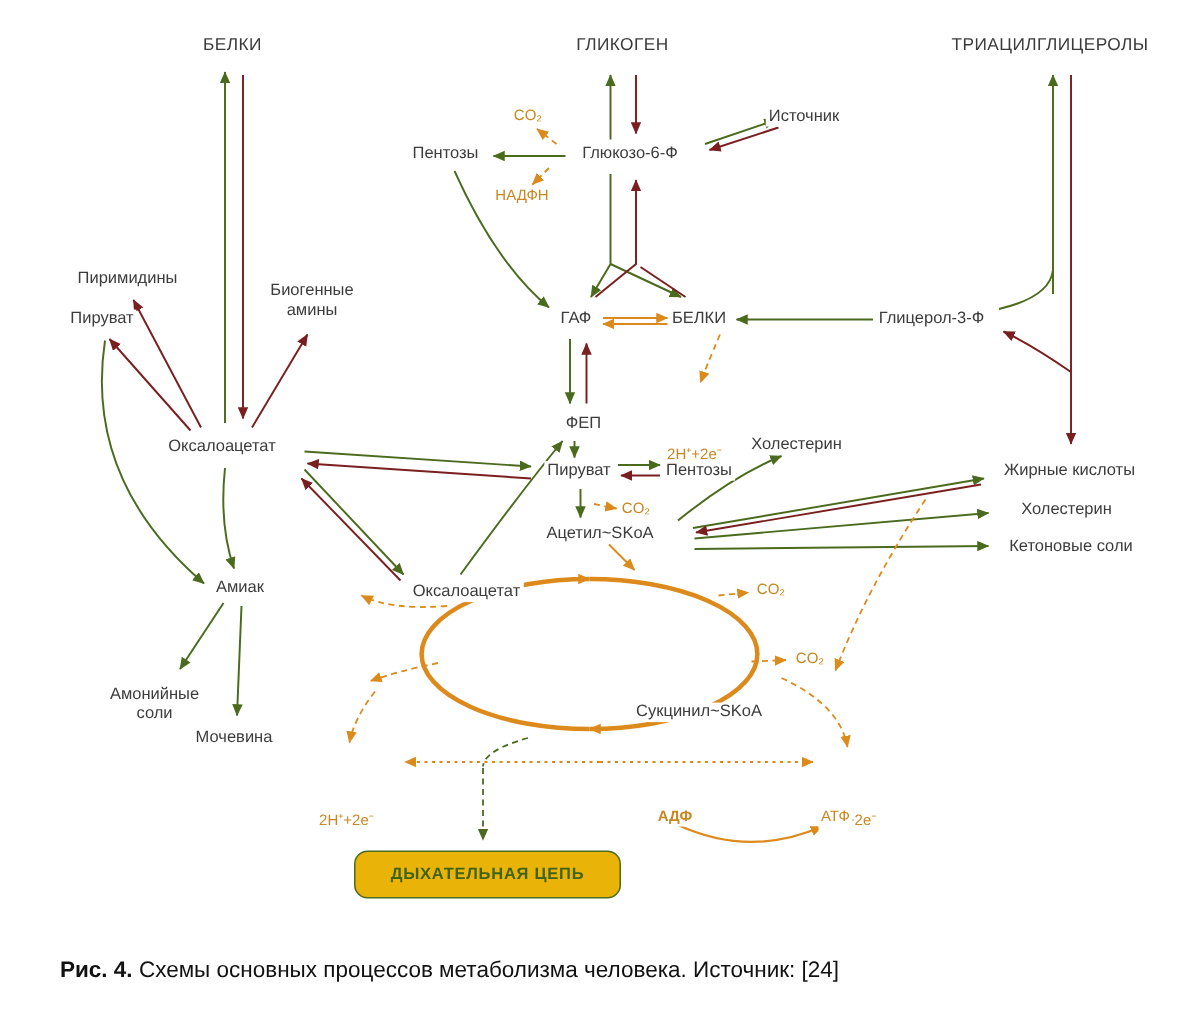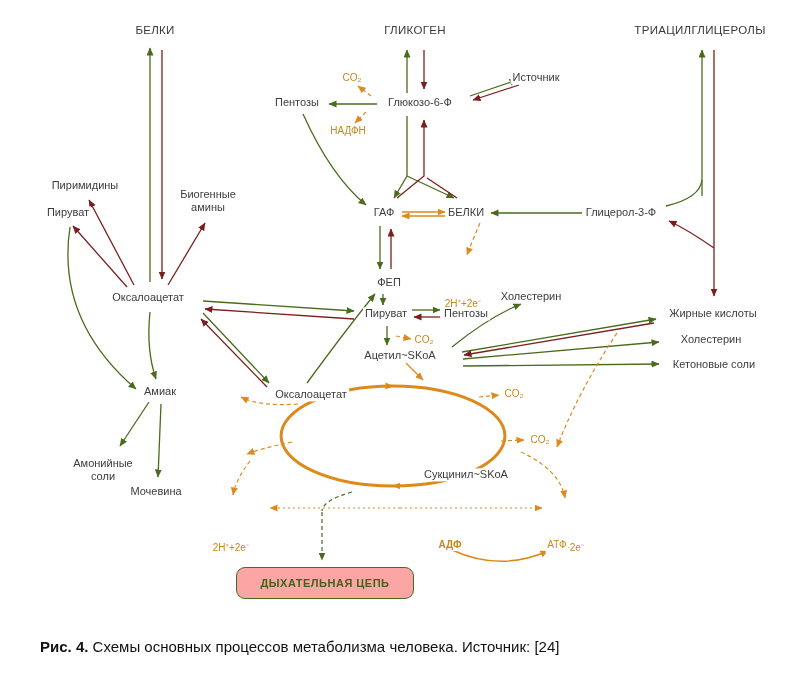--- a/index.html
+++ b/index.html
@@ -6,21 +6,21 @@
   .stage{position:relative;width:790px;height:675px;background:#fff;
          font-family:"Liberation Sans", sans-serif;overflow:hidden;border-radius:23px;}
   svg.arrows{position:absolute;left:0;top:0;z-index:1;}
   .lbl{position:absolute;transform:translate(-50%,-50%);font-size:11px;color:#3c3c3c;
        background:#fff;padding:0 2px;white-space:nowrap;z-index:2;line-height:1.2;}
   .hdr{font-size:11.5px;letter-spacing:.3px;color:#3a3a3a;}
   .org{color:#c8871f;font-size:10px;}
   .sml{font-size:10px;margin-top:40px;}
   .wrap2{white-space:normal;text-align:center;width:72px;}
   .box{position:absolute;transform:translate(-50%,-50%);border:1.5px solid #4a6b1d;
-       border-radius:9px;background:#fca5a5;display:flex;align-items:center;justify-content:center;
+       border-radius:9px;background:#eab308;display:flex;align-items:center;justify-content:center;
        z-index:2;font-size:11px;font-weight:bold;letter-spacing:.5px;}
   .box-resp{color:#3f6319;}
   .box-atp{color:#3a3a3a;letter-spacing:.2px;}
   .caption{position:absolute;left:40px;top:638px;font-size:15px;color:#111;z-index:2;}
   .caption b{font-weight:bold;}
 </style>
 </head>
 <body>
 
 <div class="stage">

